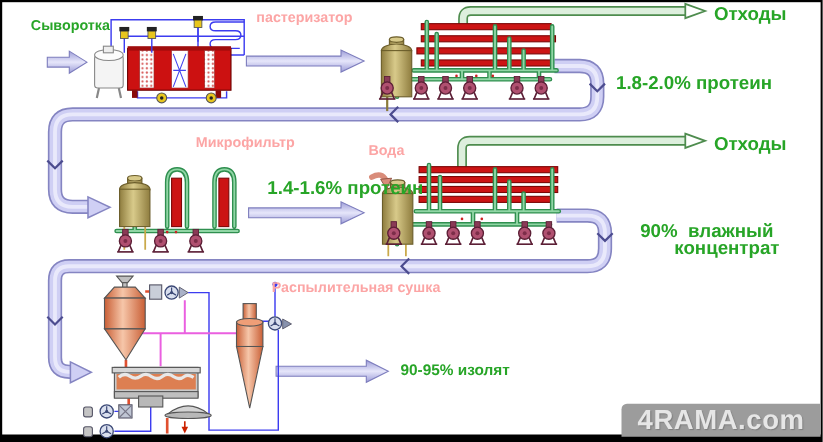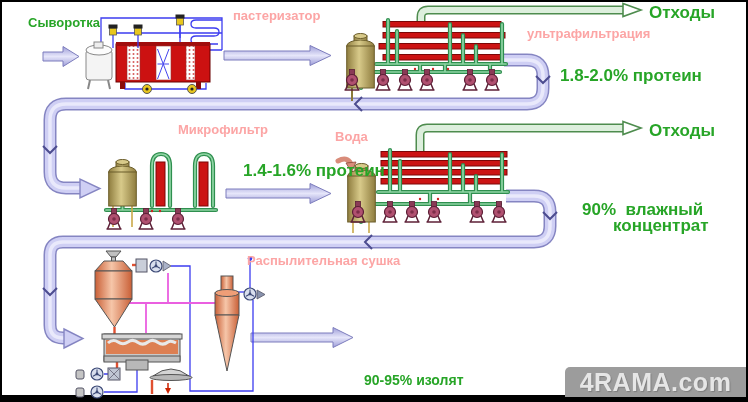--- a/index.html
+++ b/index.html
@@ -6,21 +6,21 @@
   #stage{position:relative;width:748px;height:402px;background:#000;overflow:hidden;
          font-family:"Liberation Sans",sans-serif;}
   #canvas{position:absolute;left:2px;top:2px;width:744px;height:393px;background:#fff;}
   svg{position:absolute;left:0;top:0;}
   .lbl{position:absolute;font-weight:bold;white-space:nowrap;z-index:5;
        font-family:"Liberation Sans",sans-serif;}
   .green{color:#27a527;}
   .blue{color:#fca5a5;}
   .f13{font-size:13px;}
   .f12{font-size:17px;}
-  .f14{font-size:14px;margin-top:44px;}
+  .f14{font-size:14px;}
   #watermark{position:absolute;left:565px;top:367px;width:181px;height:30px;z-index:6;
      background:#9c9c9c;border-radius:5px 0 0 0;color:#e6e6e6;font-size:25px;
      font-weight:bold;text-align:center;line-height:30px;letter-spacing:0.5px;
      text-shadow:1px 1px 1px #7e7e7e;font-family:"Liberation Sans",sans-serif;}
   .gpo{fill:none;stroke:#2f8f4f;stroke-width:4.2;stroke-linecap:round;stroke-linejoin:round;}
   .gpi{fill:none;stroke:#90d6a5;stroke-width:1.7;stroke-linecap:round;stroke-linejoin:round;}
   .bp{fill:none;stroke:#3c3cf0;stroke-width:1.3;}
   .mg{fill:none;stroke:#ea5fe0;stroke-width:1.8;}
   .rp{fill:none;stroke:#e05030;stroke-width:2.4;}
 </style>
@@ -253,21 +253,20 @@
         <polygon points="215,315 239,315 227,371" fill="url(#sal)"></polygon>
       </g>
       <use href="#fan" x="250" y="294"></use>
       <polygon points="257,290 257,299 265,294.5" fill="#8892ad" stroke="#556" stroke-width="0.8"></polygon>
     </g>
   </svg>
 
   <div class="lbl green f13" style="left:28px;top:15px;">Сыворотка</div>
   <div class="lbl blue f13" style="left:233px;top:8px;">пастеризатор</div>
   <div class="lbl green f12" style="left:649px;top:3px;">Отходы</div>
-  <div class="lbl blue f13" style="left:527px;top:26px;">ультрафильтрация</div>
   <div class="lbl green f12" style="left:560px;top:66px;">1.8-2.0% протеин</div>
   <div class="lbl blue f13" style="left:178px;top:122px;">Микрофильтр</div>
   <div class="lbl blue f13" style="left:335px;top:129px;">Вода</div>
   <div class="lbl green f12" style="left:243px;top:146px;margin-top:15px;">1.4-1.6% протеин</div>
   <div class="lbl green f12" style="left:649px;top:121px;">Отходы</div>
   <div class="lbl green f12" style="left:582px;top:200px;">90%&nbsp; влажный</div>
   <div class="lbl green f12" style="left:613px;top:216px;">концентрат</div>
   <div class="lbl blue f13" style="left:247px;top:253px;">Распылительная сушка</div>
   <div class="lbl green f14" style="left:364px;top:328px;">90-95% изолят</div>
 

